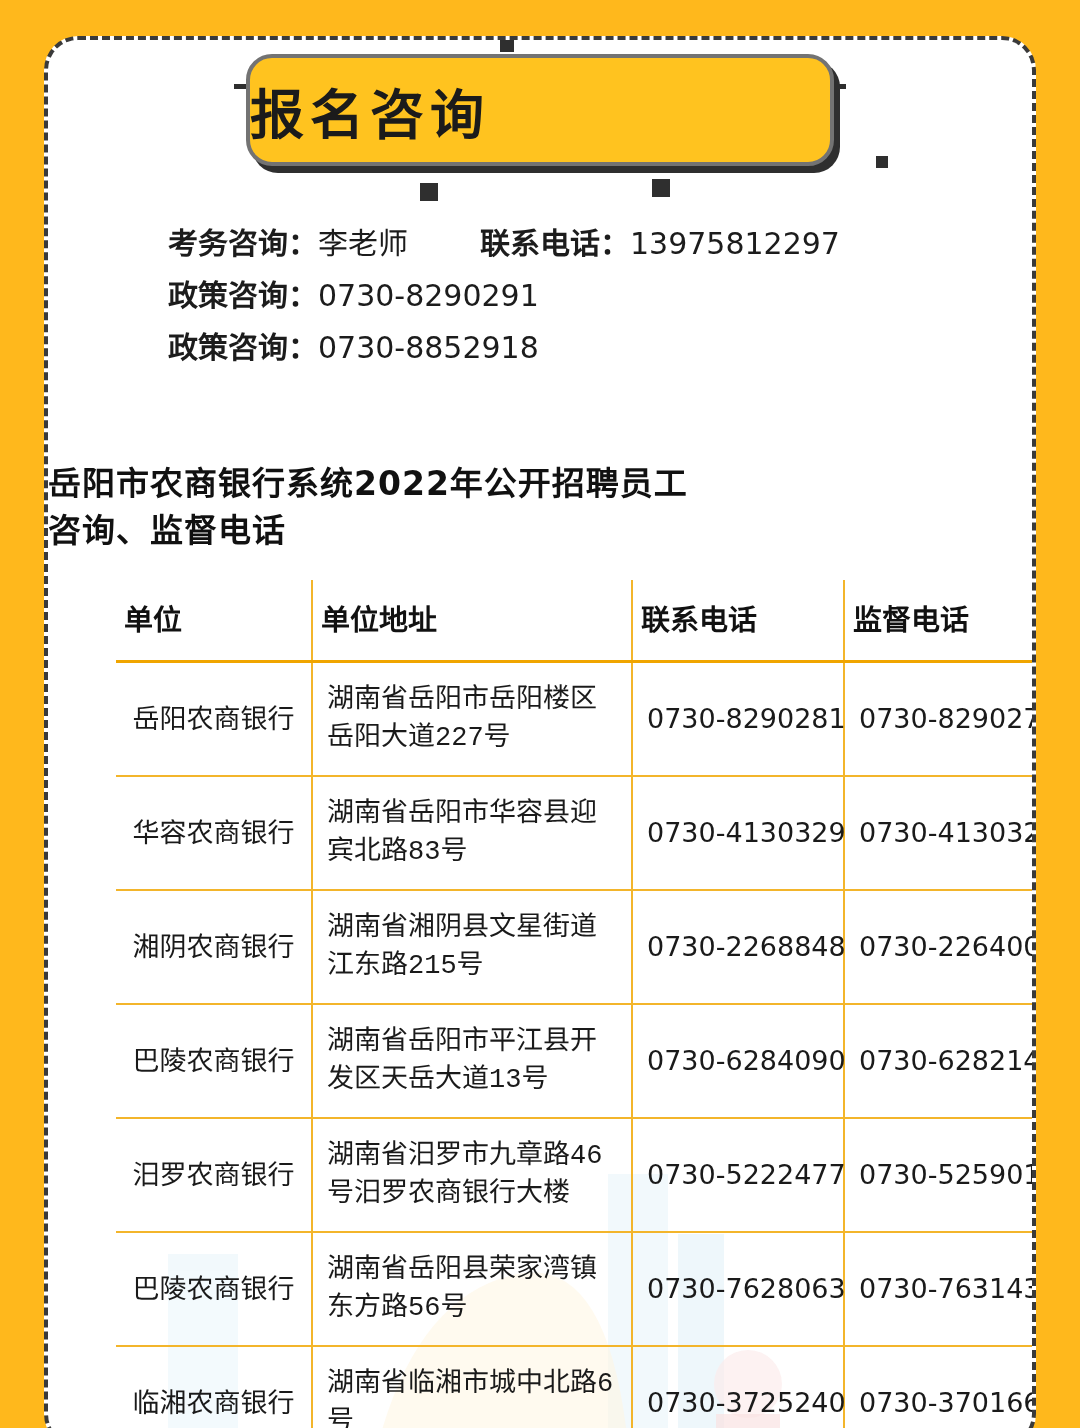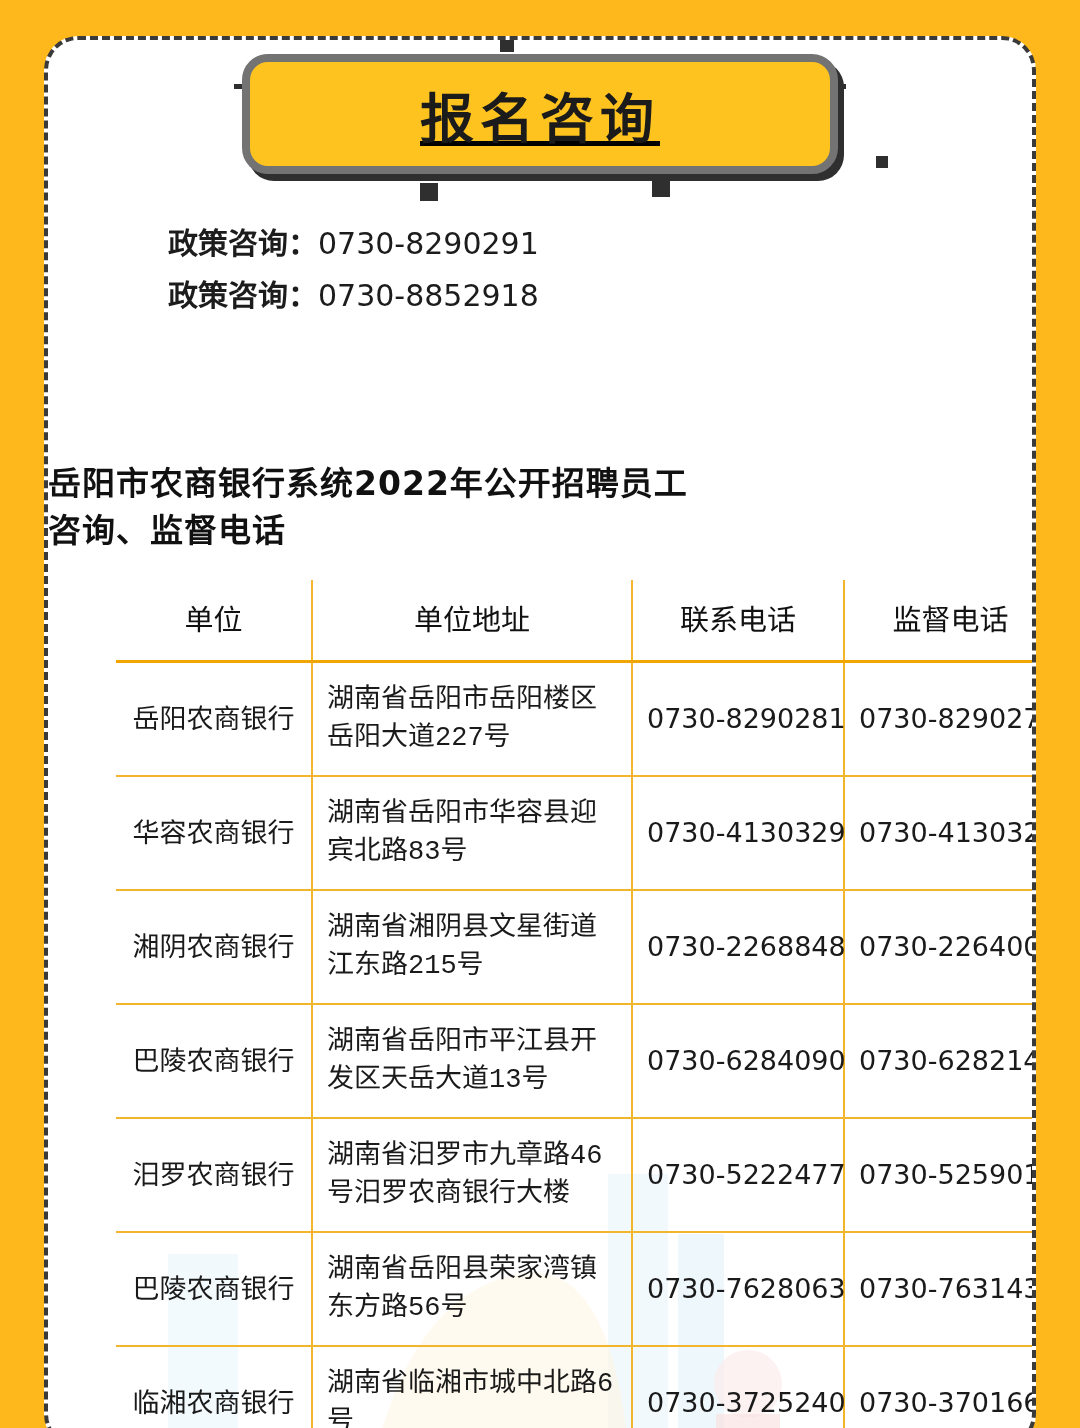--- a/index.html
+++ b/index.html
@@ -58,27 +58,26 @@
     z-index: 5;
   }
   .title-plaque {
     position: absolute;
     left: 50%;
     transform: translateX(-50%);
     top: 14px;
     width: 580px;
     height: 104px;
     background: #ffc31f;
-    border: 8px solid #737373;
+    border: 4px solid #737373;
     border-radius: 26px;
     display: flex;
     align-items: center;
-    justify-content: center;
+    justify-content: flex-start;
     box-shadow: 6px 7px 0 #2f2f2f;
-    text-decoration: underline;
   }
   .title-plaque .title-text {
     font-size: 54px;
     font-weight: bold;
     letter-spacing: 6px;
     color: #1b1b1b;
     font-family: "DejaVu Sans", "Liberation Sans", sans-serif;
   }
   
   .tick {
@@ -157,24 +156,24 @@
     table-layout: fixed;
     font-family: "DejaVu Sans", "Liberation Sans", sans-serif;
   }
   table.contacts col.c1 { width: 196px; }
   table.contacts col.c2 { width: 320px; }
   table.contacts col.c3 { width: 212px; }
   table.contacts col.c4 { width: 212px; }
 
   table.contacts th {
     font-size: 29px;
-    font-weight: normal;
+    font-weight: bold;
     color: #111;
     padding: 16px 8px 22px 8px;
-    text-align: center;
+    text-align: left;
     border-bottom: 3px solid #f0a500;
   }
   table.contacts td {
     font-size: 27px;
     color: #1a1a1a;
     padding: 18px 14px;
     border-bottom: 2px solid #f3b52b;
     vertical-align: middle;
     line-height: 38px;
   }
@@ -224,20 +223,23 @@
       <div class="sq s2"></div>
       <div class="sq s3"></div>
       <div class="sq s4"></div>
       <div class="title-plaque">
         <span class="title-text">报名咨询</span>
       </div>
     </div>
 
     <div class="contact">
       <div class="contact-line">
+        <span class="lbl">考务咨询：</span><span>李老师</span><span class="sep-gap"></span><span class="lbl">联系电话：</span><span>13975812297</span>
+      </div>
+      <div class="contact-line">
         <span class="lbl">政策咨询：</span><span>0730-8290291</span>
       </div>
       <div class="contact-line">
         <span class="lbl">政策咨询：</span><span>0730-8852918</span>
       </div>
     </div>
 
     <div class="section-title">
       <span class="l">岳阳市农商银行系统2022年公开招聘员工</span>
       <span class="l">咨询、监督电话</span>

